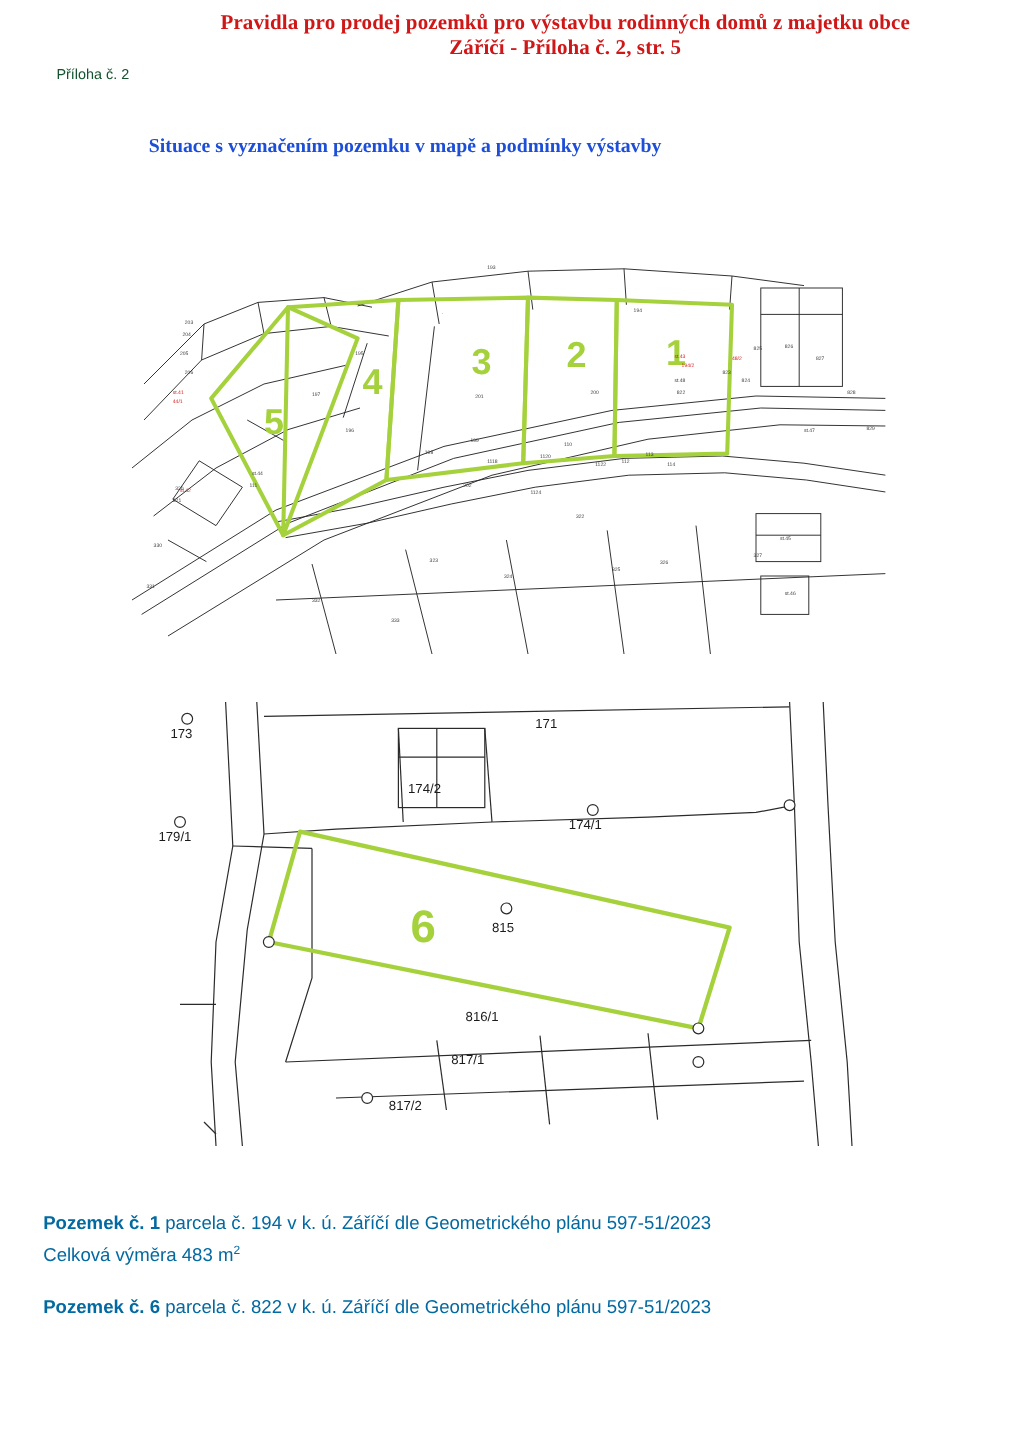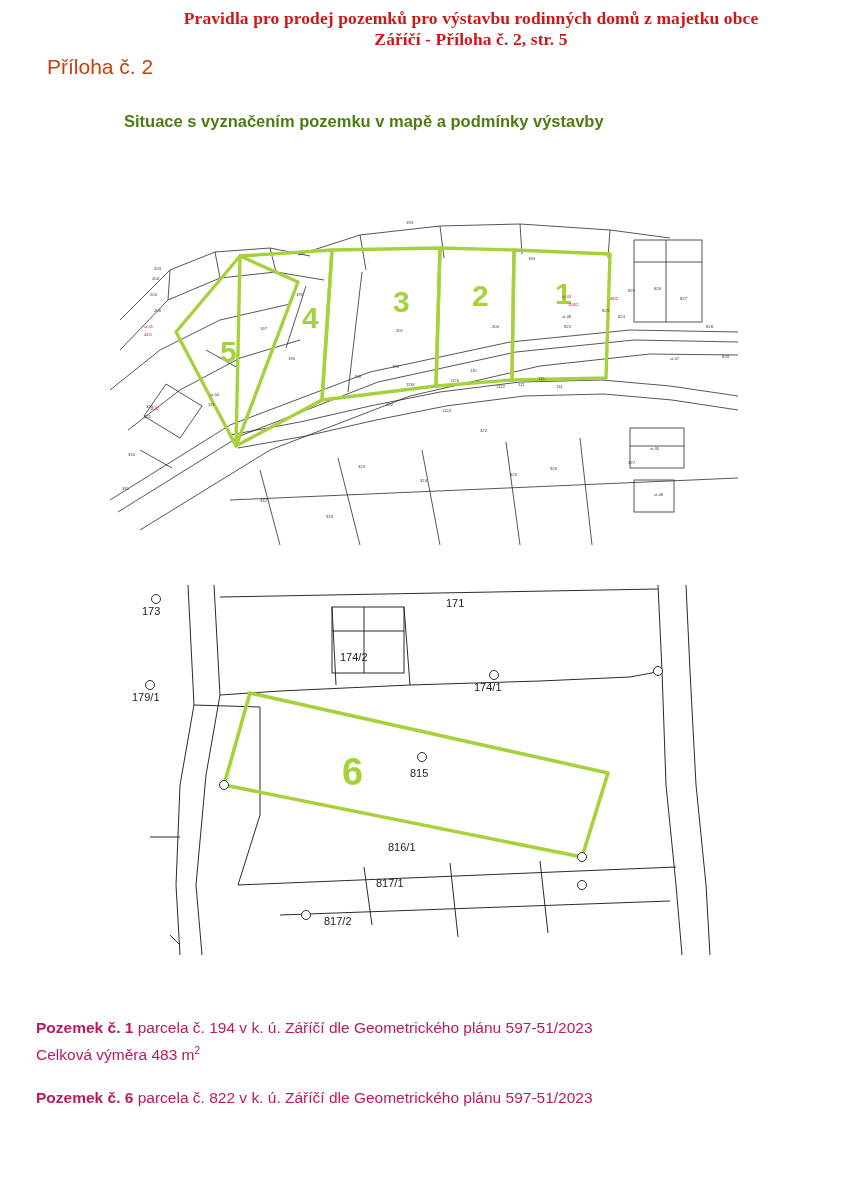--- a/index.html
+++ b/index.html
@@ -36,32 +36,33 @@
     line-height: 21px;
     letter-spacing: 0.1px;
     padding-left: 47px;
   }
   .doc-header .l2 { display: block; }
 
   .annex-label {
     position: absolute;
     top: 55px;
     left: 47px;
-    font-size: 21px;
+    font-size: 12px;
     font-family: "Liberation Sans", sans-serif;
-    color: #c2410c;
+    color: #14532d;
   }
 
   .section-title {
     position: absolute;
     top: 112px;
     left: 124px;
     font-size: 16.5px;
     font-weight: bold;
-    color: #4d7c0f;
+    color: #1d4ed8;
+    font-family: Liberation Serif, serif;
   }
 
   
   .map {
     position: absolute;
     background: #fff;
   }
   #map-top {
     left: 110px;
     top: 200px;
@@ -77,22 +78,21 @@
   .map svg { display: block; width: 100%; height: 100%; }
 
   
 
   
   .parcel-block {
     position: absolute;
     left: 36px;
     font-size: 15.5px;
     line-height: 23px;
-    color: #be185d;
-    margin-top: 8px;
+    color: #0369a1;
   }
   #parcel-1 { top: 1008px; }
   #parcel-2 { top: 1078px; }
   .parcel-block .strong { font-weight: bold; }
   .parcel-block .line2 { display: block; }
   sup { font-size: 10px; vertical-align: super; }
 </style>
 </head>
 <body>
 

